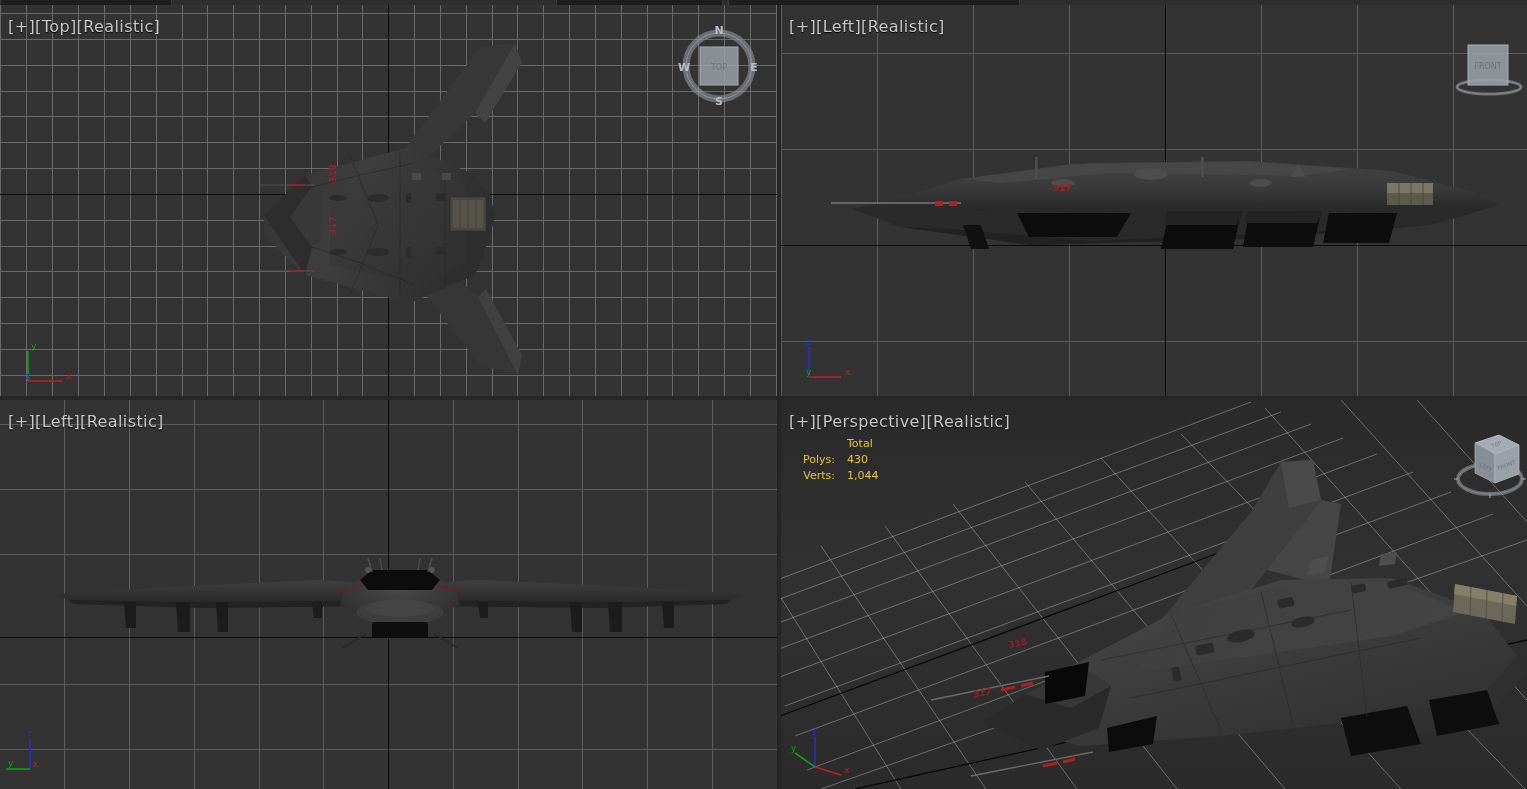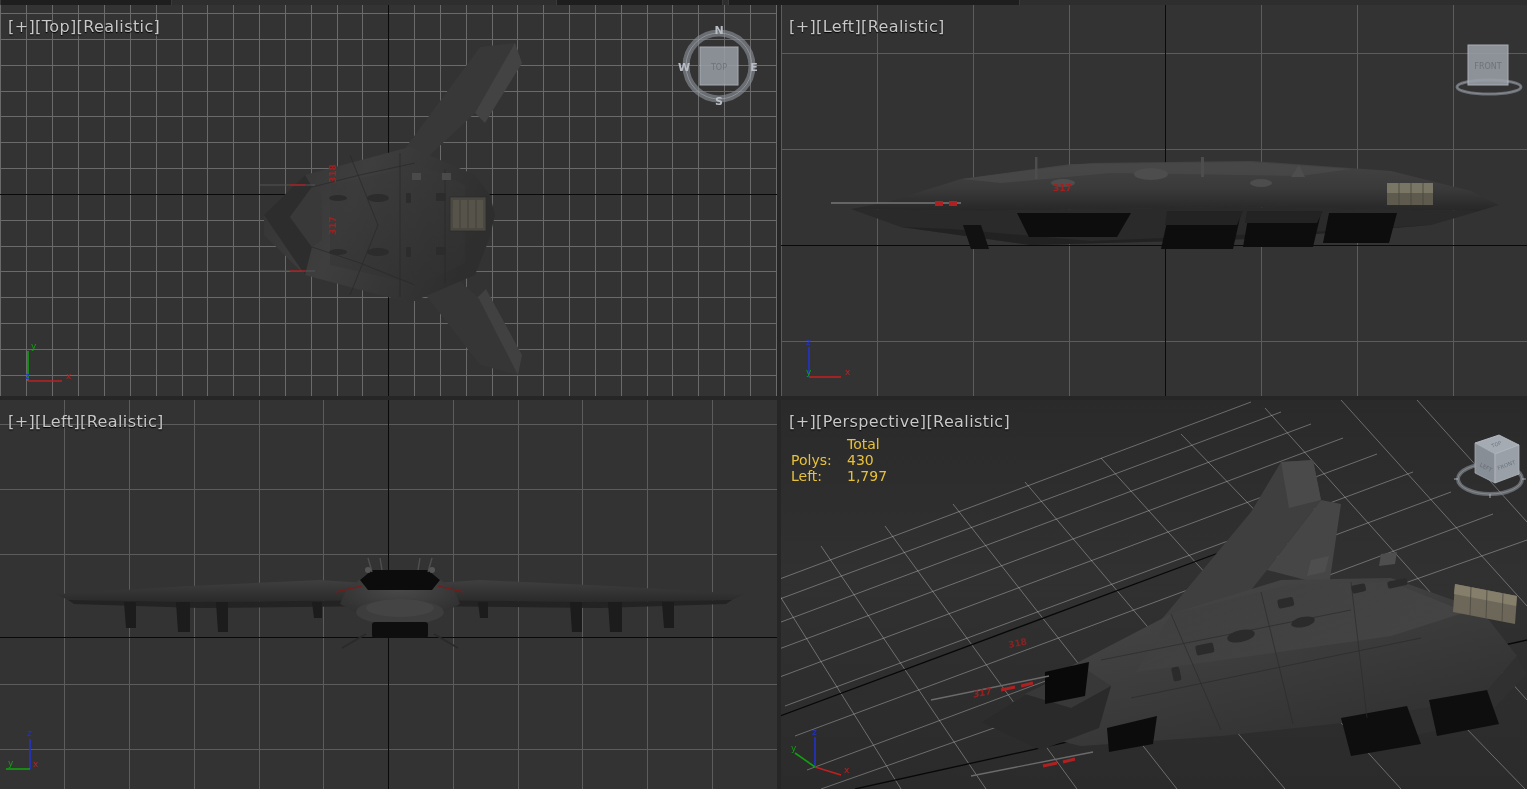--- a/index.html
+++ b/index.html
@@ -68,22 +68,22 @@
   
   .stats {
     position: absolute;
     left: 10px; top: 36px;
     color: #e8c13a;
     font-size: 11px;
     line-height: 16px;
     z-index: 20;
   }
   .stats table { border-collapse: collapse; }
-  .stats td { padding: 0 4px 0 0; font-size: 14px; color: #e8c13a; margin-top: 28px; }
-  .stats td.lab { text-align: left; width: 44px; }
+  .stats td { padding: 0 4px 0 0; font-size: 11px; color: #e8c13a; margin-top: 28px; }
+  .stats td.lab { text-align: right; width: 44px; }
   .stats td.val { text-align: left; padding-left: 8px; }
   .stats .hdr { padding-left: 8px; }
 
   
   .tripod {
     position: absolute;
     z-index: 20;
     width: 70px; height: 55px;
   }
   .tripod svg { display:block; }
@@ -611,22 +611,22 @@
           <tbody>
               <tr>
             <td class="lab"></td>
             <td class="val hdr">Total</td>
           </tr>
           <tr>
             <td class="lab">Polys:</td>
             <td class="val">430</td>
           </tr>
           <tr>
-            <td class="lab">Left:</td>
-            <td class="val">1,797</td>
+            <td class="lab">Verts:</td>
+            <td class="val">1,044</td>
           </tr>
         </tbody>
           </table>
       </div>
 
       <div class="viewcube" style="left:672px; top:25px;">
         <svg width="74" height="80" viewBox="0 0 74 80">
 
           <ellipse cx="37" cy="54" rx="32" ry="15" fill="none" stroke="#7f848c" stroke-width="4" opacity="0.7"></ellipse>
           <ellipse cx="37" cy="54" rx="32" ry="15" fill="none" stroke="#a7acb4" stroke-width="0.8" opacity="0.6"></ellipse>

